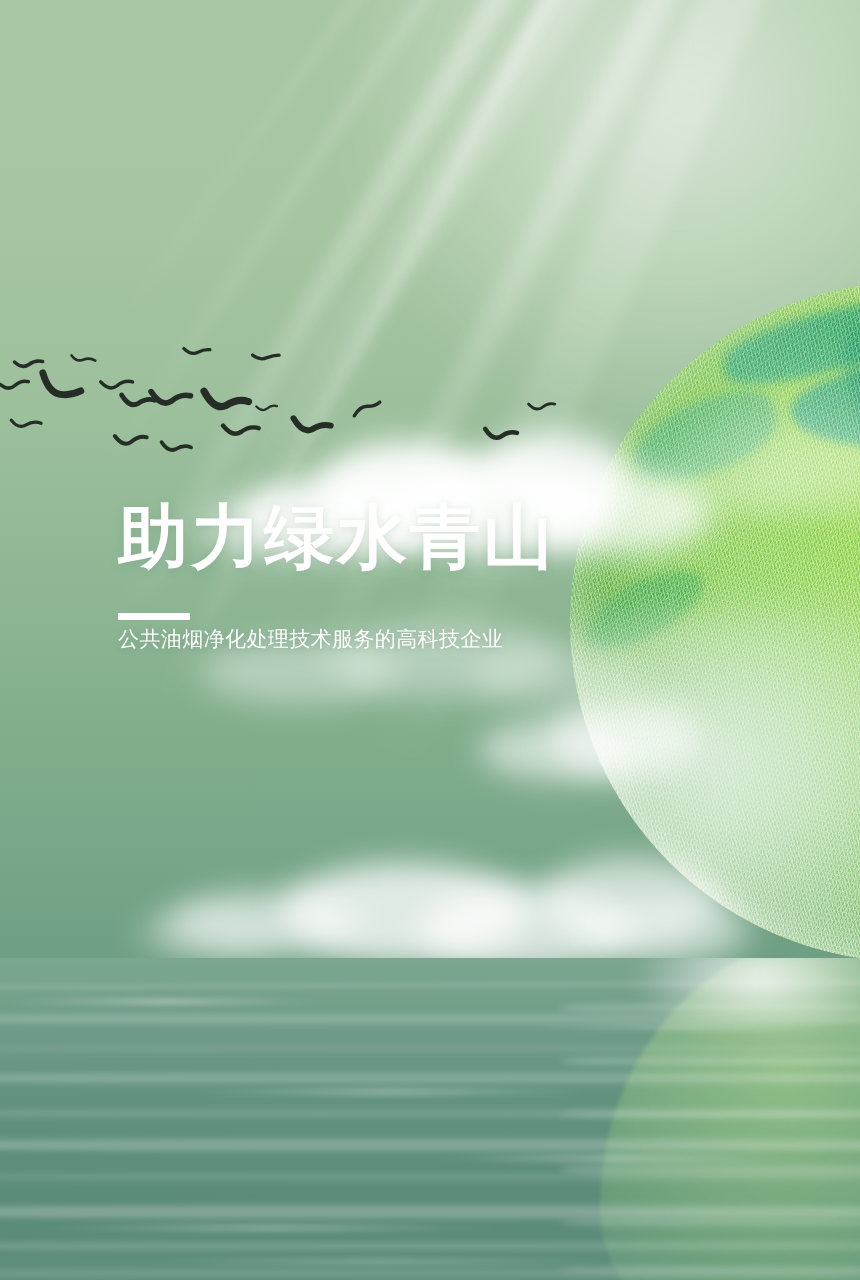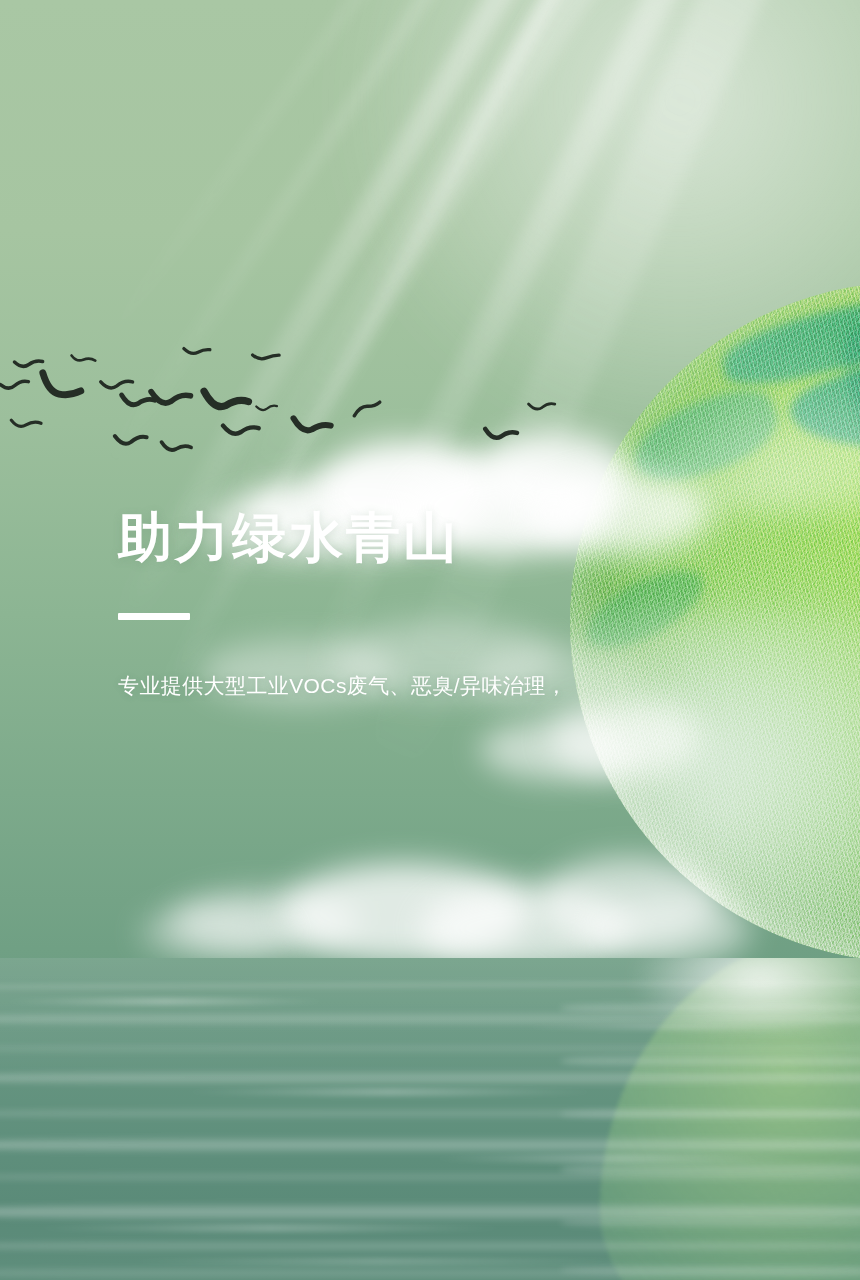--- a/index.html
+++ b/index.html
@@ -220,21 +220,21 @@
 
   
   .birds { position:absolute; left:0; top:330px; width:520px; height:140px; }
   .bird { position:absolute; color:#252e26; }
   .bird svg { display:block; width:100%; height:100%; overflow:visible; }
 
   
   .copy { position:absolute; left:118px; top:495px; width:520px; }
   .headline {
     color:#ffffff;
-    font-size:54px;
+    font-size:70px;
     font-weight:bold;
     line-height:84px;
     letter-spacing:3px;
     white-space:nowrap;
     text-shadow:0 2px 10px rgba(90,130,100,.22);
   }
   .divider {
     width:72px; height:7px;
     background:#ffffff;
     margin-top:34px;
@@ -434,16 +434,16 @@
     <div class="refl-wave rw2"></div>
     <div class="refl-wave rw3"></div>
     <div class="refl-wave rw4"></div>
     <div class="refl-wave rw5"></div>
     <div class="refl-wave rw6"></div>
   </div>
 
   <div class="copy">
     <div class="headline">助力绿水青山</div>
     <div class="divider"></div>
-    <div class="subtitle">专业提供大型工业VOCs废气、恶臭/异味治理，</div>
+    <div class="subtitle" style="margin-top:0;">公共油烟净化处理技术服务的高科技企业</div>
   </div>
 
 </div>
 
 </body></html>

